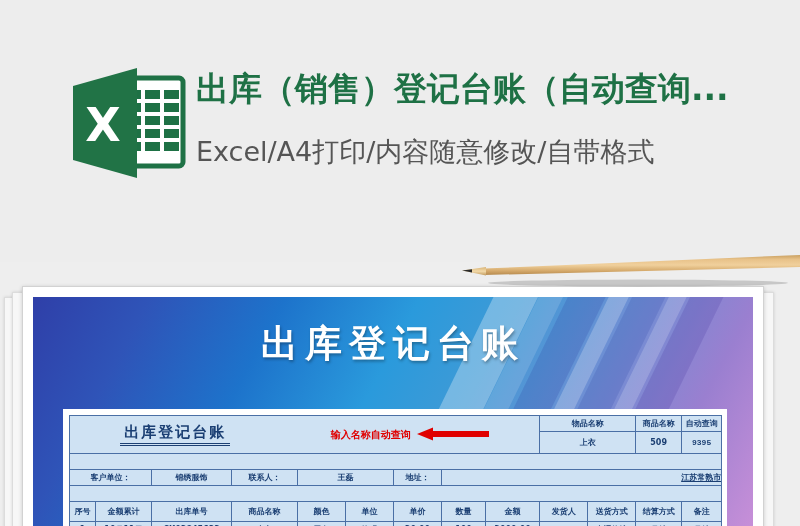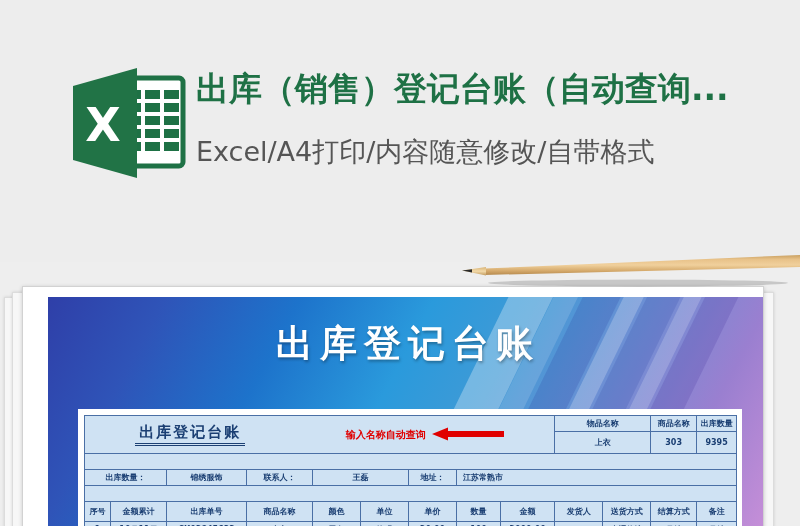--- a/index.html
+++ b/index.html
@@ -97,21 +97,20 @@
     overflow: hidden;
   }
   
   #sheet {
     position: absolute;
     left: 10px; top: 10px;
     width: 720px; height: 230px;
     overflow: hidden;
     background:
       linear-gradient(118deg, #2f3fa8 0%, #2f54b8 14%, #1d73cb 30%, #2a9adc 46%, #3f9ad6 58%, #6f8fd4 72%, #9a7fd0 86%, #c78fd8 100%);
-    margin-left: 15px;
   }
   
   .stripe {
     position: absolute;
     top: -60px;
     width: 34px;
     height: 300px;
     transform: rotate(26deg);
     transform-origin: top center;
     pointer-events: none;
@@ -346,40 +345,40 @@
                 <span class="arrow-wrap">
                   <svg width="72" height="14" viewBox="0 0 72 14" xmlns="http://www.w3.org/2000/svg">
                     <polygon points="0,7 16,0.5 16,4 72,4 72,10 16,10 16,13.5" fill="#e00000"></polygon>
                   </svg>
                 </span>
               </span>
             </div>
           </td>
           <td colspan="2">物品名称</td>
           <td>商品名称</td>
-          <td>出库数量</td>
+          <td>自动查询</td>
         </tr>
 
         <tr>
           <td colspan="2" class="value-white" style="height:21px;">上衣</td>
-          <td style="height:21px;">303</td>
-          <td style="height:21px;">9395</td>
+          <td style="height:21px;">509</td>
+          <td style="height:21px;font-family:Liberation Mono, monospace;">9395</td>
         </tr>
 
         <tr>
           <td class="spacer-row" colspan="13"></td>
         </tr>
 
         <tr>
-          <td colspan="2">出库数量：</td>
+          <td colspan="2">客户单位：</td>
           <td>锦绣服饰</td>
           <td>联系人：</td>
           <td colspan="2">王磊</td>
           <td>地址：</td>
-          <td colspan="6" style="text-align:left;padding-left:6px;">江苏常熟市</td>
+          <td colspan="6" style="text-align:right;padding-left:6px;text-decoration:underline;">江苏常熟市</td>
         </tr>
 
         <tr>
           <td class="spacer-row" colspan="13"></td>
         </tr>
 
         <tr id="column-header-row">
           <td class="vert2" style="height:19px;">
             <span class="cellpad"><span>序号</span></span>
           </td>

